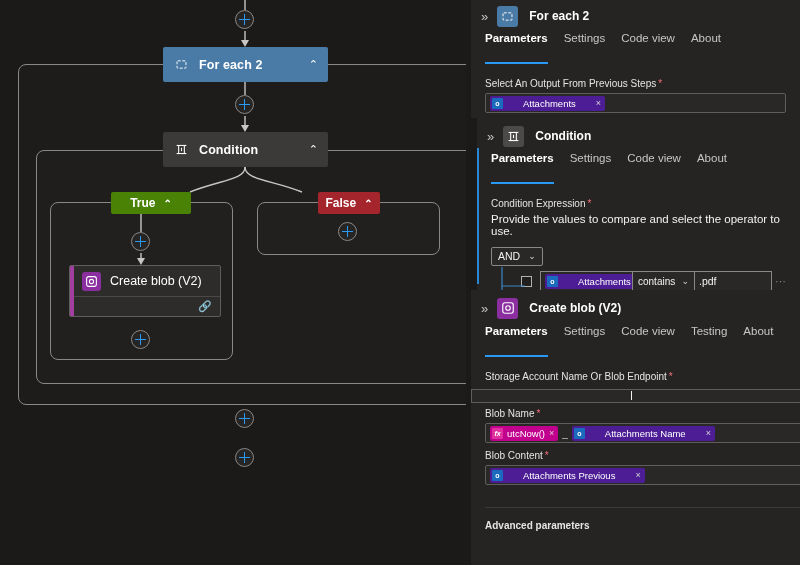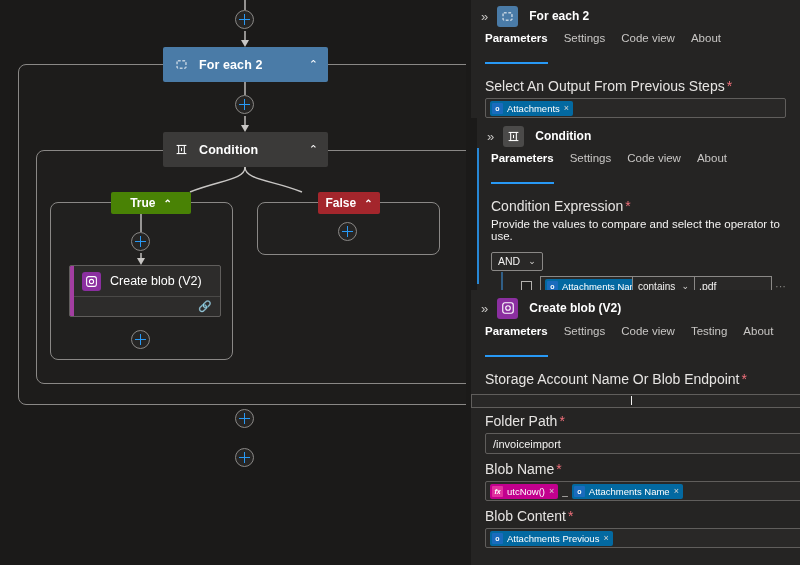--- a/index.html
+++ b/index.html
@@ -119,38 +119,38 @@
     position:relative; font-size:11.5px; color:#c8c6c4; cursor:pointer;
     padding-bottom:20px; white-space:nowrap;
   }
   .tab.active { color:#ffffff; font-weight:bold; }
   .tab.active:after {
     content:""; position:absolute; left:0; right:0; bottom:0; height:2px; background:#2899f5;
   }
 
   .fld { padding:0 14px; }
   .fld-label {
-    font-size:14px; color:#e6e4e2; margin-bottom:4px; white-space:nowrap;
+    font-size:10px; color:#e6e4e2; margin-bottom:4px; white-space:nowrap;
   }
   .fld-label .req { color:#f1707b; margin-left:2px; }
   .fld-help { font-size:11.5px; color:#f3f2f1; margin-bottom:9px; }
 
   .input-box {
     background:#292827; border:1px solid #605e5c; border-radius:2px;
     min-height:20px; display:flex; align-items:center; padding:2px 4px; gap:4px;
     cursor:text;
   }
   .input-box.plain { padding:2px 7px; font-size:11px; color:#f3f2f1; min-height:21px; }
 
   .token {
     display:inline-flex; align-items:center; height:15px; border-radius:2px;
     padding:0 4px 0 2px; font-size:9.5px; color:#ffffff; white-space:nowrap;
     cursor:pointer;
   }
-  .token.blue { background:#0369a1; }
+  .token.blue { background:#4c1d95;gap:16px; }
   .token.pink { background:#c2008e; }
   .token .tk-ic {
     width:11px; height:11px; flex:0 0 11px; border-radius:1px;
     display:flex; align-items:center; justify-content:center;
     margin-right:4px; font-size:7px; font-weight:bold;
   }
   .token.blue .tk-ic { background:#1a6bbd; color:#fff; }
   .token.pink .tk-ic { background:#e0309f; color:#fff; font-style:italic; }
   .token .tk-x { margin-left:4px; font-size:9px; color:#d6d4d2; }
   .token-sep { font-size:10px; color:#c8c6c4; }
@@ -411,28 +411,20 @@
         <div class="fld" style="margin-top:14px;">
           <div class="fld-label">
             <span>Storage Account Name Or Blob Endpoint</span><span class="req">*</span>
           </div>
         </div>
         <div style="position:relative; height:15px;">
           <div style="position:absolute; left:0; right:-20px; top:3px; height:14px; background:#292827; border:1px solid #605e5c;"></div>
           <div style="position:absolute; left:160px; top:5px; width:1px; height:9px; background:#f3f2f1;"></div>
         </div>
 
-        <div class="fld" style="margin-top:7px;">
-          <div class="fld-label">
-            <span>Folder Path</span><span class="req">*</span>
-          </div>
-          <div class="input-box plain" style="margin-right:-22px;">
-            <span>/invoiceimport</span>
-          </div>
-        </div>
 
         <div class="fld" style="margin-top:7px;">
           <div class="fld-label">
             <span>Blob Name</span><span class="req">*</span>
           </div>
           <div class="input-box" style="height:19px; margin-right:-22px;">
             <span class="token pink">
               <span class="tk-ic">fx</span>
               <span>utcNow()</span>
               <span class="tk-x">×</span>

